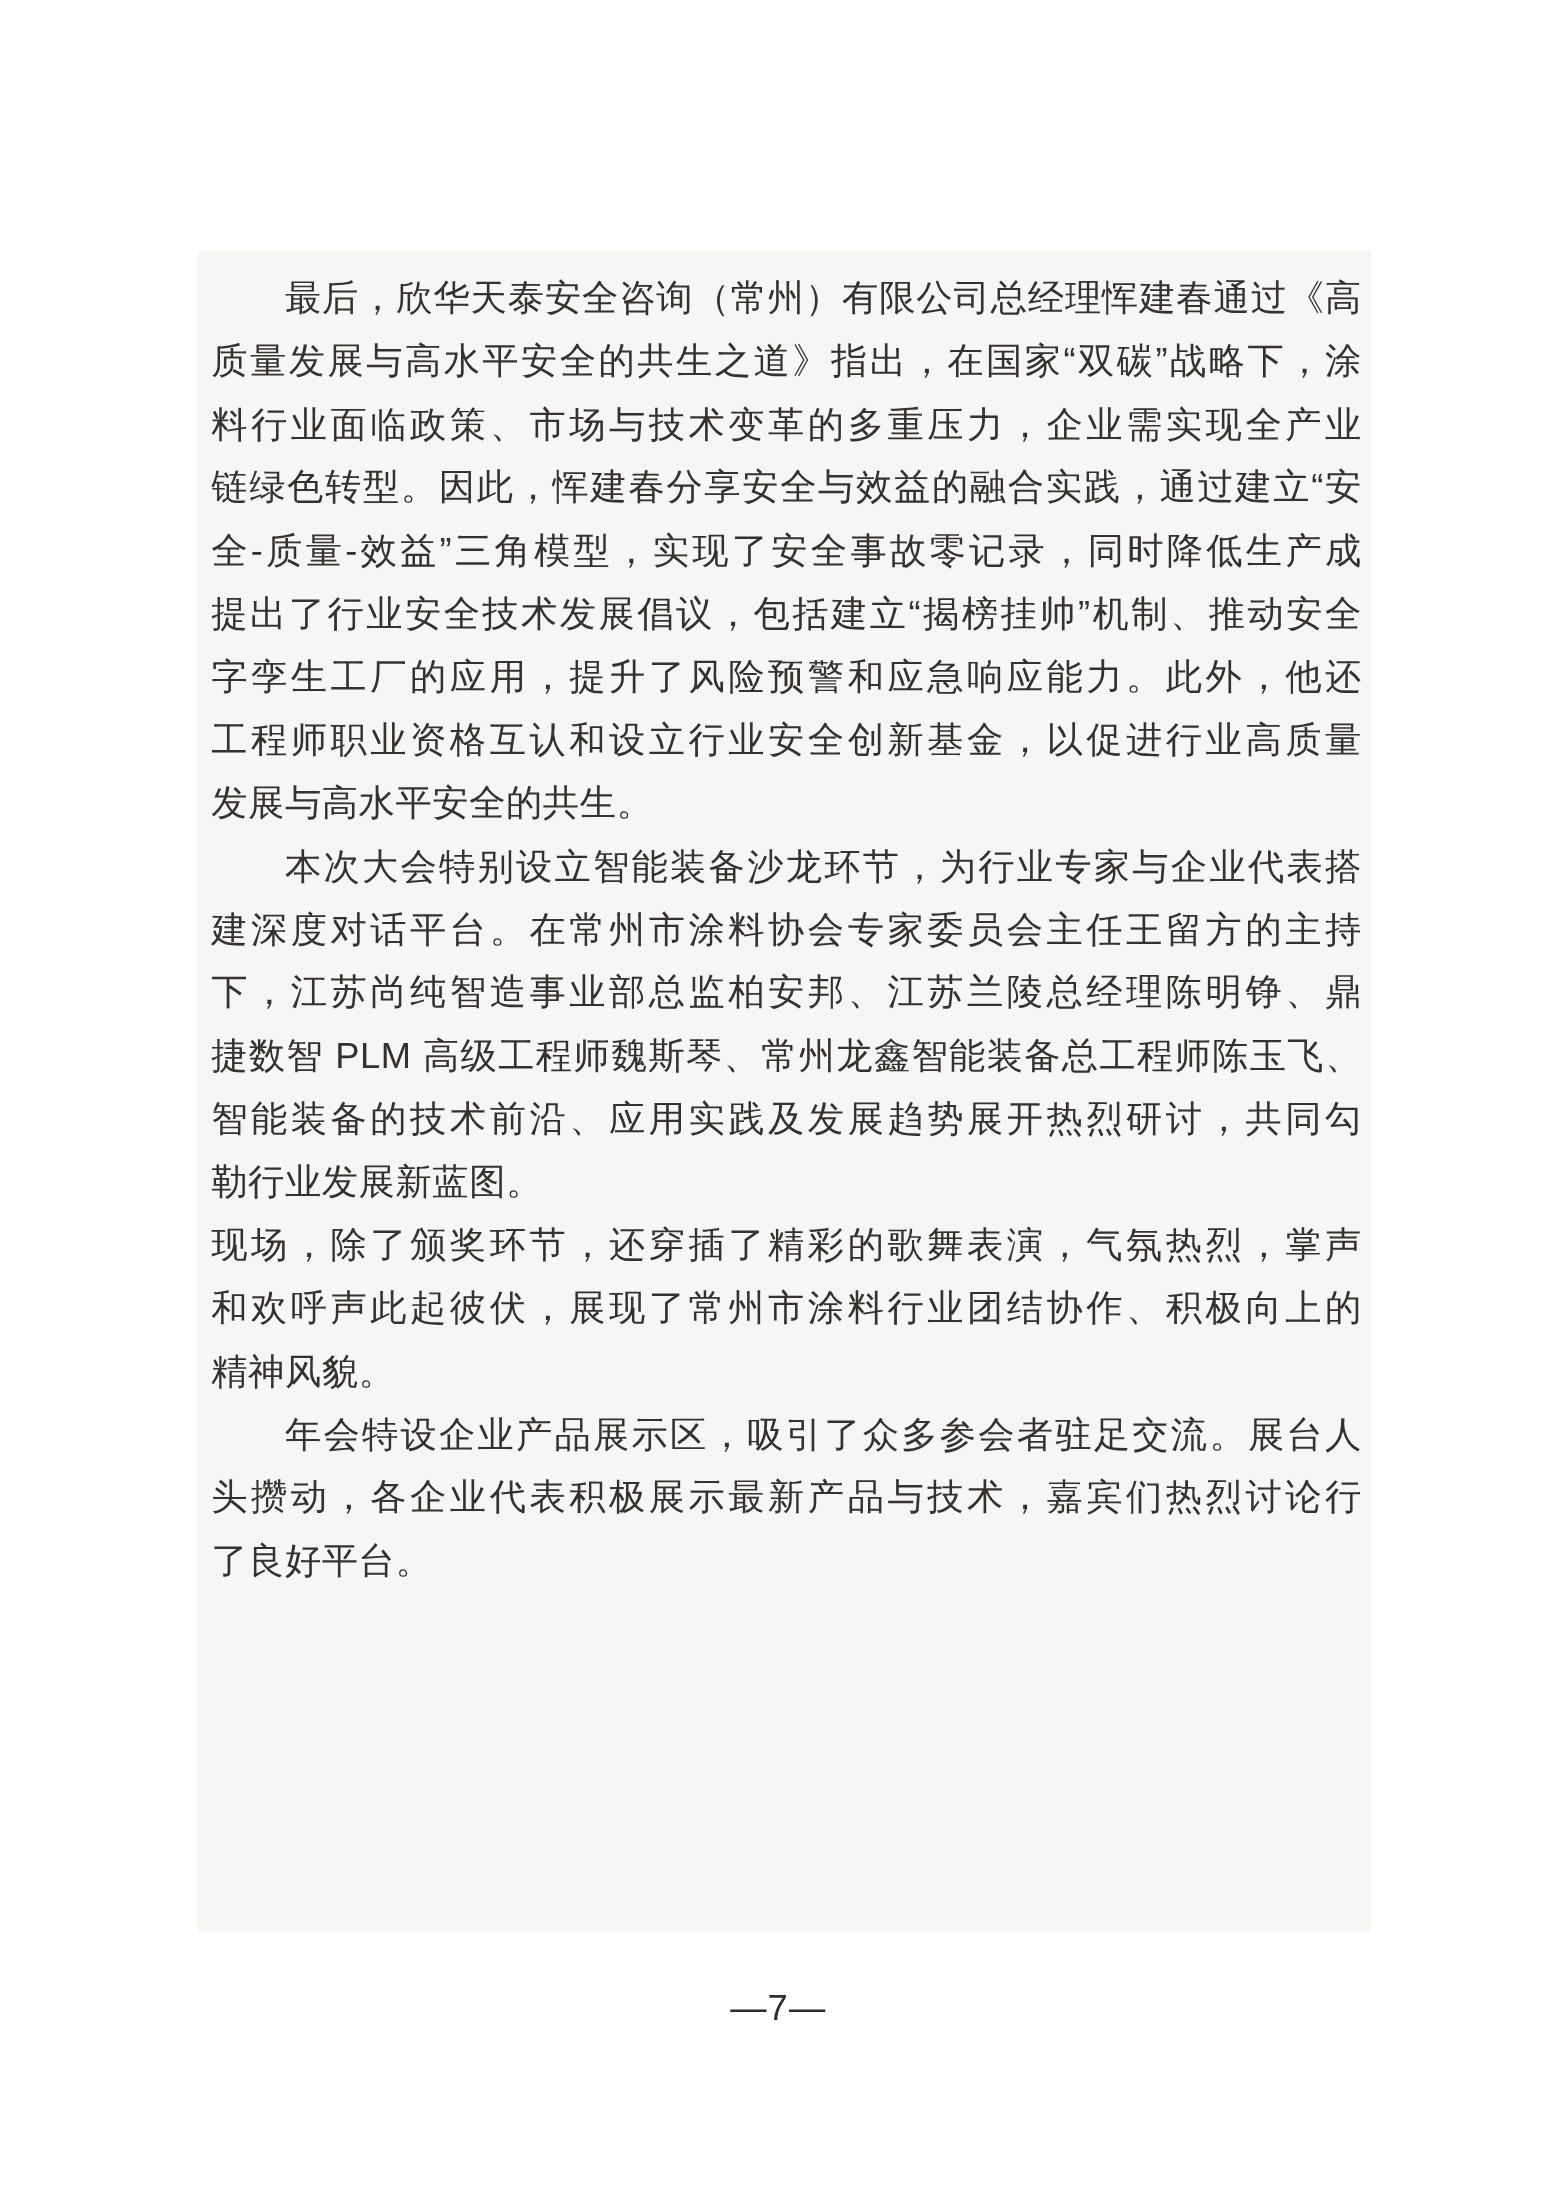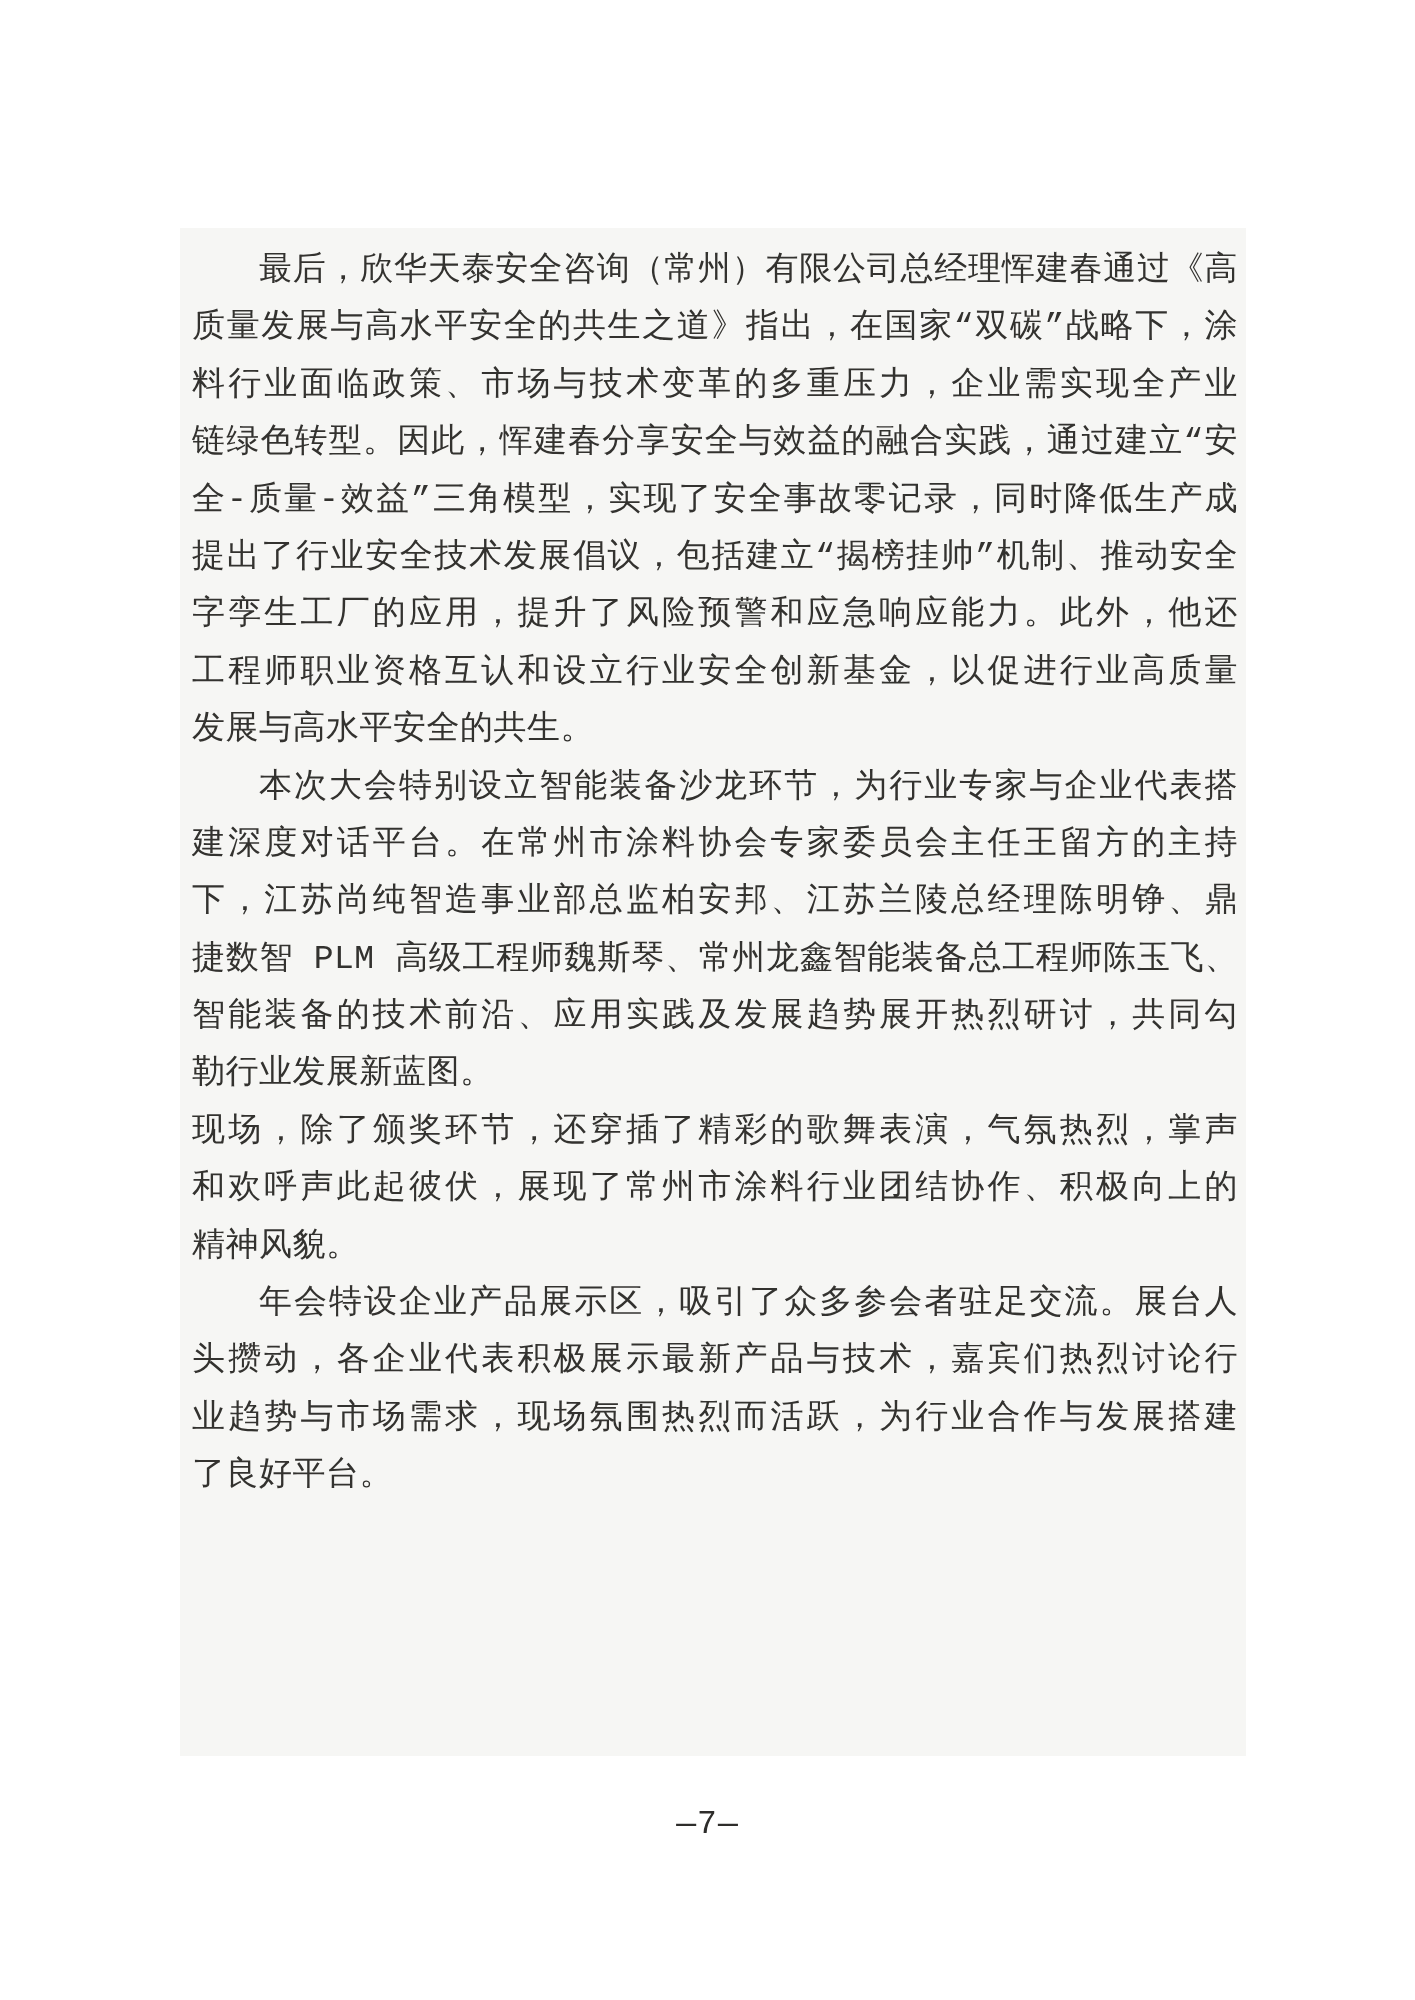--- a/index.html
+++ b/index.html
@@ -6,21 +6,21 @@
     margin: 0;
     padding: 0;
     background: #ffffff;
   }
   .page {
     position: relative;
     width: 1415px;
     height: 2000px;
     background: #ffffff;
     overflow: hidden;
-    font-family: Liberation Mono, monospace;
+    font-family: Liberation Sans, sans-serif;
     color: #33322f;
   }
   
   .scan-region {
     position: absolute;
     left: 180px;
     top: 228px;
     width: 1066px;
     height: 1528px;
     background: #f6f6f4;
@@ -86,21 +86,20 @@
 
     <div class="paragraph">
       <div class="line">现场，除了颁奖环节，还穿插了精彩的歌舞表演，气氛热烈，掌声</div>
       <div class="line">和欢呼声此起彼伏，展现了常州市涂料行业团结协作、积极向上的</div>
       <div class="line last">精神风貌。</div>
     </div>
 
     <div class="paragraph">
       <div class="line first">年会特设企业产品展示区，吸引了众多参会者驻足交流。展台人</div>
       <div class="line">头攒动，各企业代表积极展示最新产品与技术，嘉宾们热烈讨论行</div>
-      <div class="line">业趋势与市场需求，现场氛围热烈而活跃，为行业合作与发展搭建</div>
       <div class="line last">了良好平台。</div>
     </div>
 
   </div>
 
   <div class="page-number">—7—</div>
 
 </div>
 
 </body></html>

